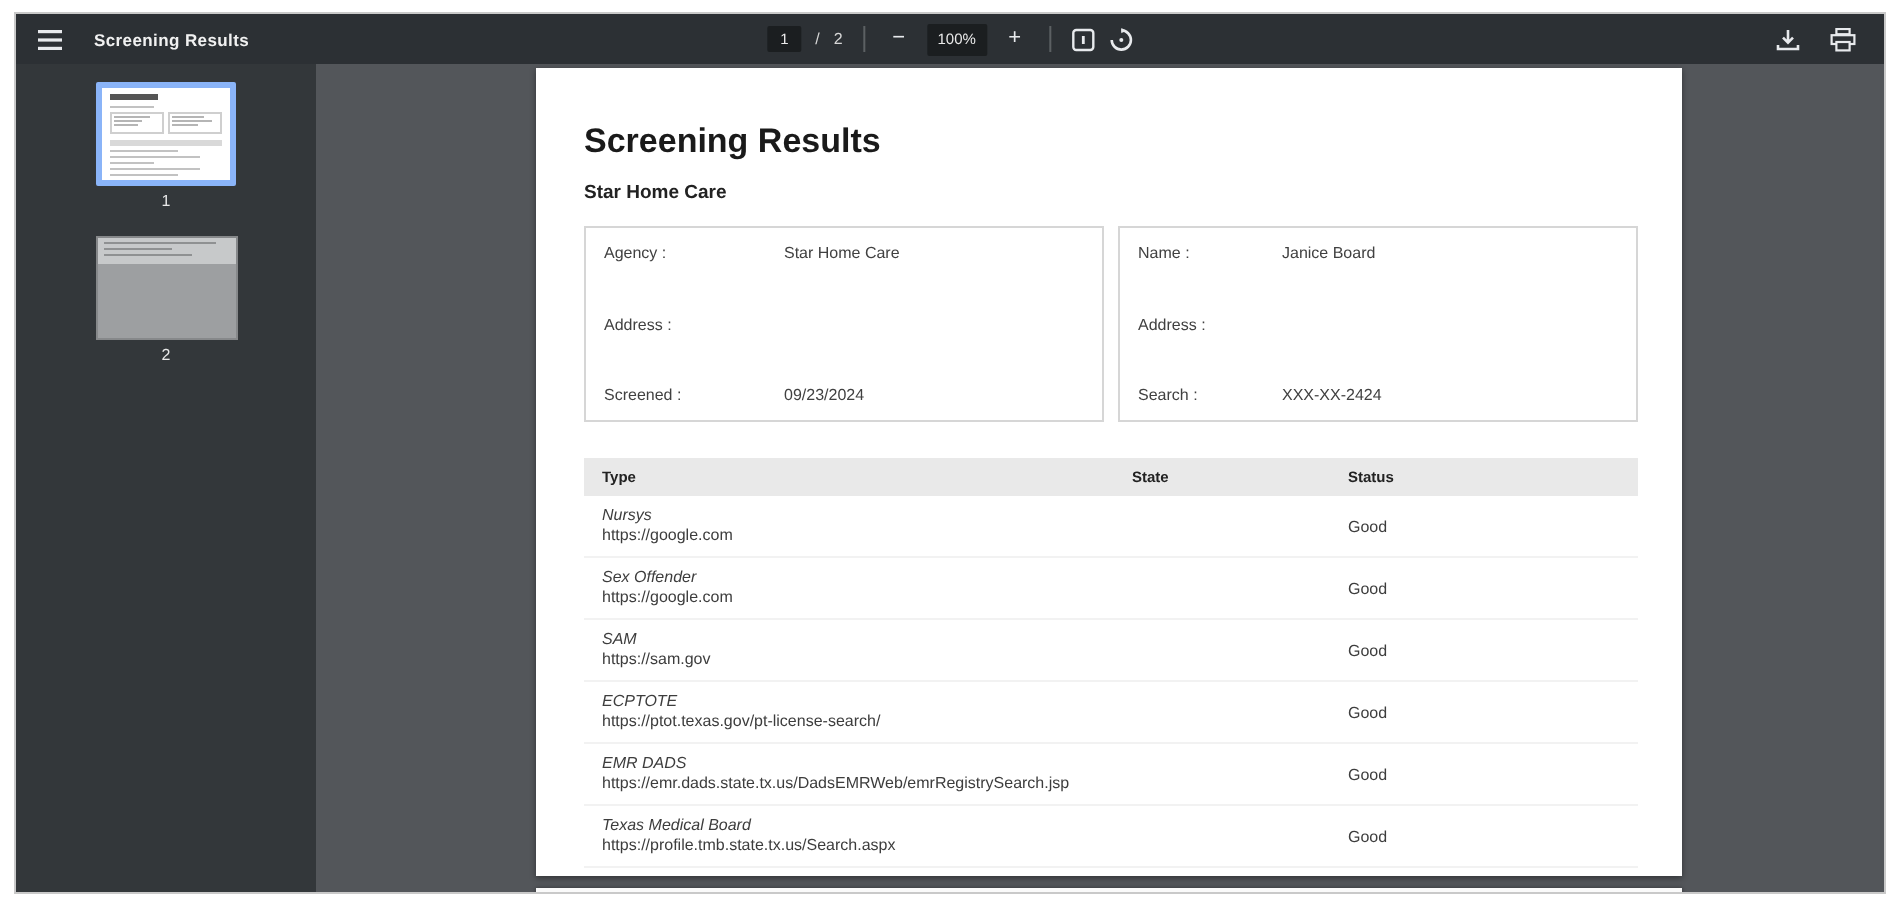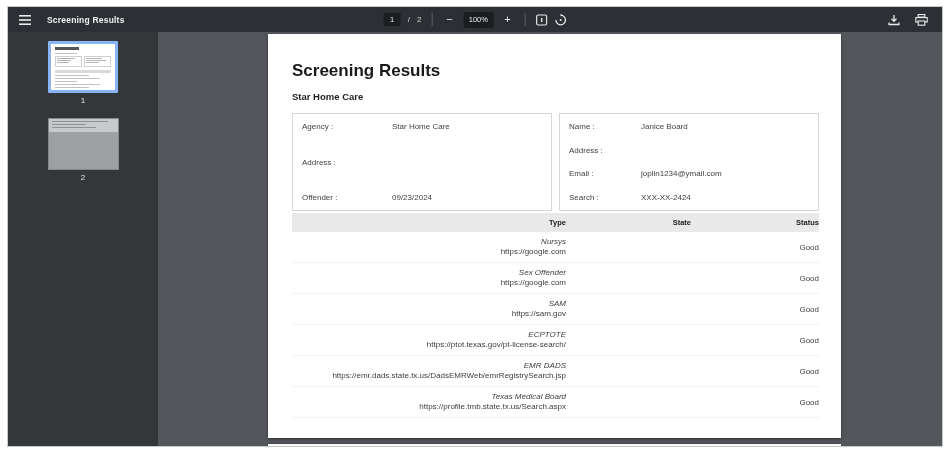--- a/index.html
+++ b/index.html
@@ -65,25 +65,25 @@
   
   .doc-title { margin-top:27px; font-size:17px; font-weight:bold; color:#1a1a1a; }
   .doc-subtitle { margin-top:10px; font-size:9.5px; font-weight:bold; color:#222; }
   .info-row { display:flex; gap:7px; margin-top:11px; }
   .info-box { flex:1; border:1px solid #d6d6d6; padding:8px 9px 7px 9px; height:98px; display:flex; flex-direction:column; justify-content:space-between; }
   .ib-row { display:flex; font-size:8px; color:#414141; line-height:10px; }
   .ib-label { flex:0 0 90px; }
   .info-box.right .ib-label { flex:0 0 72px; }
   .ib-value { white-space:pre-line; }
   
-  .stable { margin-top:2px; font-size:8px; color:#3d3d3d;text-align:right; }
+  .stable { margin-top:18px; font-size:8px; color:#3d3d3d; }
   .st-head { display:flex; background:#e9e9e9; font-size:7.5px; font-weight:bold; color:#222; padding:5px 0 5px 9px; }
   .st-row { display:flex; align-items:center; padding:5px 0 5px 9px; border-bottom:1px solid #f2f2f2; min-height:30px; }
   .col-type { width:265px; }
-  .col-state { width:125px; }
+  .col-state { width:108px; }
   .col-status { flex:1; }
   .rt-name { line-height:10px;font-style:italic; }
   .rt-url { line-height:10px; }
   svg { display:block; }
 </style>
 </head>
 <body>
 
 <div class="app">
 
@@ -189,37 +189,33 @@
         <div class="info-row">
           <div class="info-box left">
             <div class="ib-row">
               <span class="ib-label">Agency :</span>
               <span class="ib-value">Star Home Care</span>
             </div>
             <div class="ib-row" style="align-items:center;">
               <span class="ib-label">Address :</span>
             </div>
             <div class="ib-row">
-              <span class="ib-label">Offender :</span>
+              <span class="ib-label">Screened :</span>
               <span class="ib-value">09/23/2024</span>
             </div>
           </div>
 
           <div class="info-box right">
             <div class="ib-row">
               <span class="ib-label">Name :</span>
               <span class="ib-value">Janice Board</span>
             </div>
             <div class="ib-row">
               <span class="ib-label">Address :</span>
               <span class="ib-value"></span>
-            </div>
-            <div class="ib-row">
-              <span class="ib-label">Email :</span>
-              <span class="ib-value">joplin1234@ymail.com</span>
             </div>
             <div class="ib-row">
               <span class="ib-label">Search :</span>
               <span class="ib-value">XXX-XX-2424</span>
             </div>
           </div>
         </div>
 
         <div class="stable">
           <div class="st-head">

